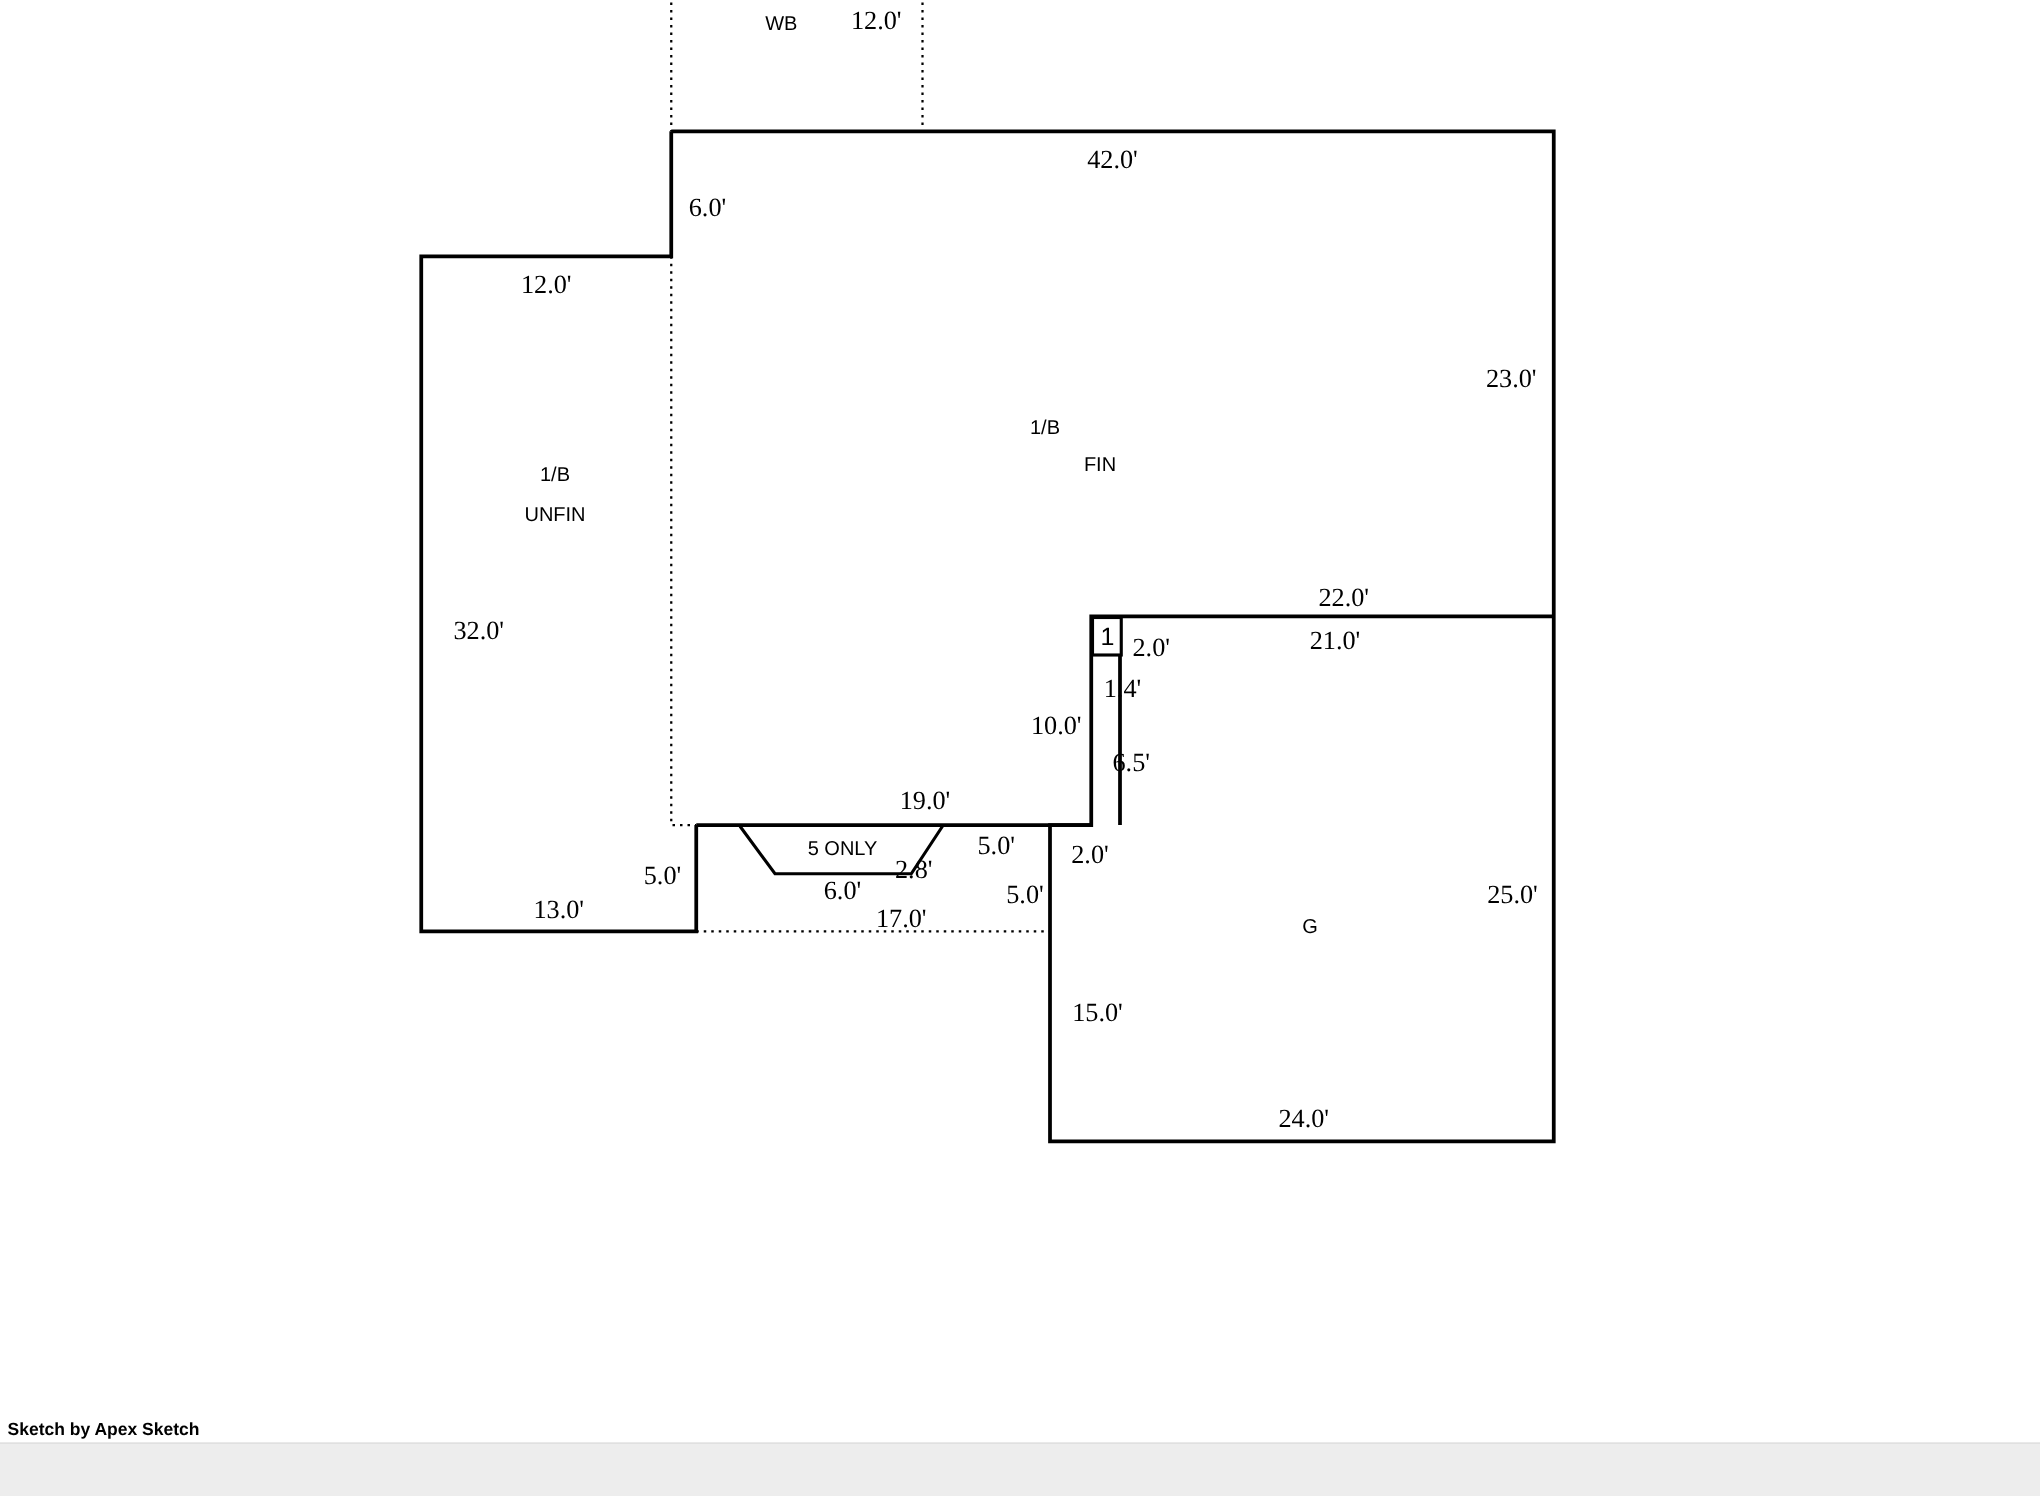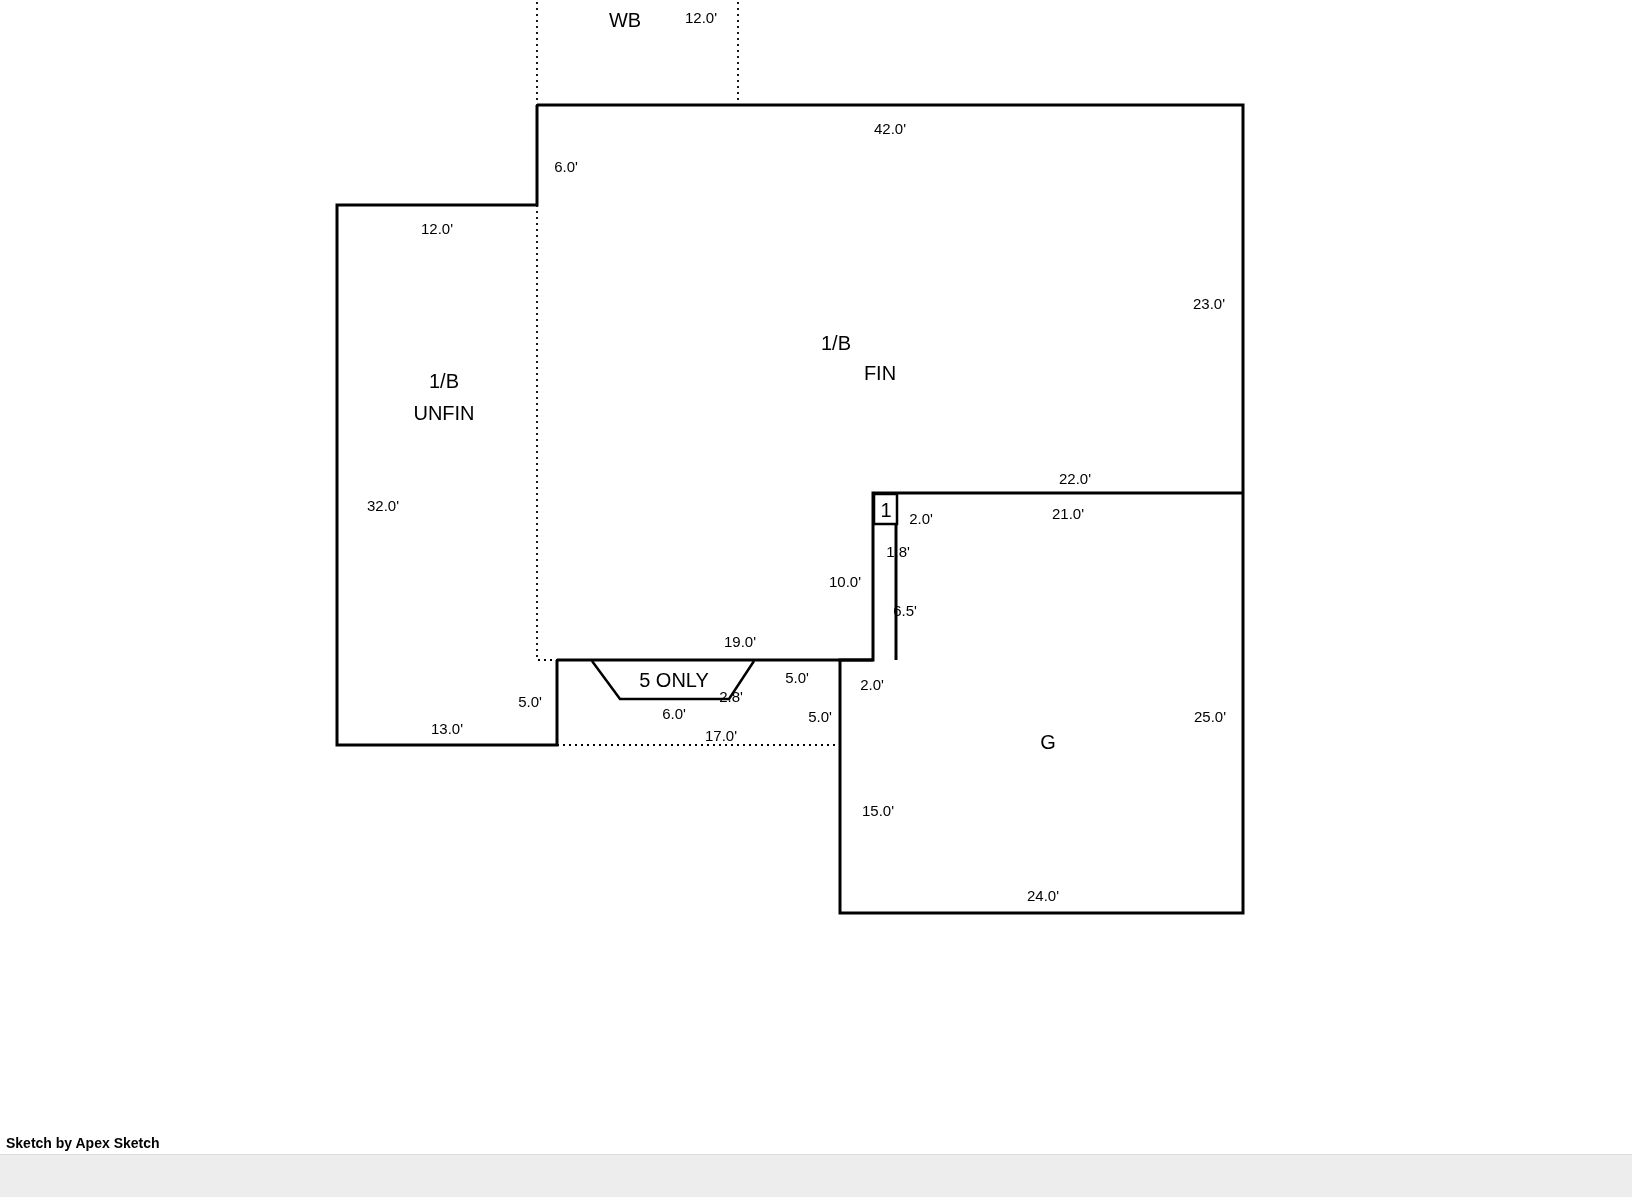--- a/index.html
+++ b/index.html
@@ -11,22 +11,22 @@
     color:#000;
     overflow:hidden;
   }
   .plan-svg { position:absolute; left:0; top:0; }
   .lbl {
     position:absolute;
     transform:translate(-50%,-50%);
     white-space:nowrap;
     line-height:1;
   }
-  .dim  { font-size:15px; }
-  .room { font-size:20px; }
+  .dim  { font-size:21px;font-family:Liberation Serif, serif; }
+  .room { font-size:16px; }
   .small-room { font-size:20px; }
   .footer-band {
     position:absolute; left:0; right:0; bottom:0;
     height:42px; background:#ededed;
     border-top:1px solid #dcdcdc;
   }
   .credit {
     position:absolute; left:6px; bottom:47px;
     font-size:14px; font-weight:bold;
     transform:none;
@@ -70,21 +70,21 @@
 
   <div class="lbl dim" style="left:701px;  top:17px">12.0'</div>
   <div class="lbl dim" style="left:890px;  top:128px">42.0'</div>
   <div class="lbl dim" style="left:566px;  top:166px">6.0'</div>
   <div class="lbl dim" style="left:437px;  top:228px">12.0'</div>
   <div class="lbl dim" style="left:1209px; top:303px">23.0'</div>
   <div class="lbl dim" style="left:383px;  top:505px">32.0'</div>
   <div class="lbl dim" style="left:1075px; top:478px">22.0'</div>
   <div class="lbl dim" style="left:1068px; top:513px">21.0'</div>
   <div class="lbl dim" style="left:921px;  top:518px">2.0'</div>
-  <div class="lbl dim" style="left:898px;  top:551px">1.8'</div>
+  <div class="lbl dim" style="left:898px;  top:551px">1.4'</div>
   <div class="lbl dim" style="left:845px;  top:581px">10.0'</div>
   <div class="lbl dim" style="left:905px;  top:610px">6.5'</div>
   <div class="lbl dim" style="left:740px;  top:641px">19.0'</div>
   <div class="lbl dim" style="left:797px;  top:677px">5.0'</div>
   <div class="lbl dim" style="left:731px;  top:696px">2.8'</div>
   <div class="lbl dim" style="left:872px;  top:684px">2.0'</div>
   <div class="lbl dim" style="left:530px;  top:701px">5.0'</div>
   <div class="lbl dim" style="left:674px;  top:713px">6.0'</div>
   <div class="lbl dim" style="left:820px;  top:716px">5.0'</div>
   <div class="lbl dim" style="left:447px;  top:728px">13.0'</div>

